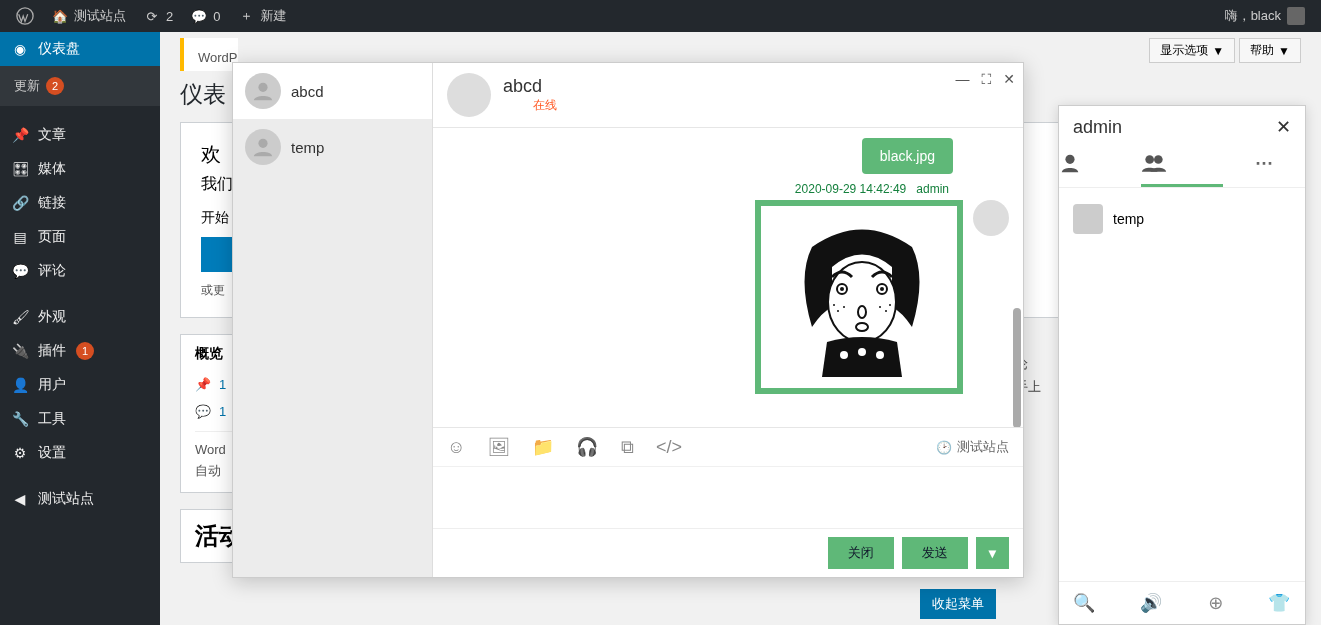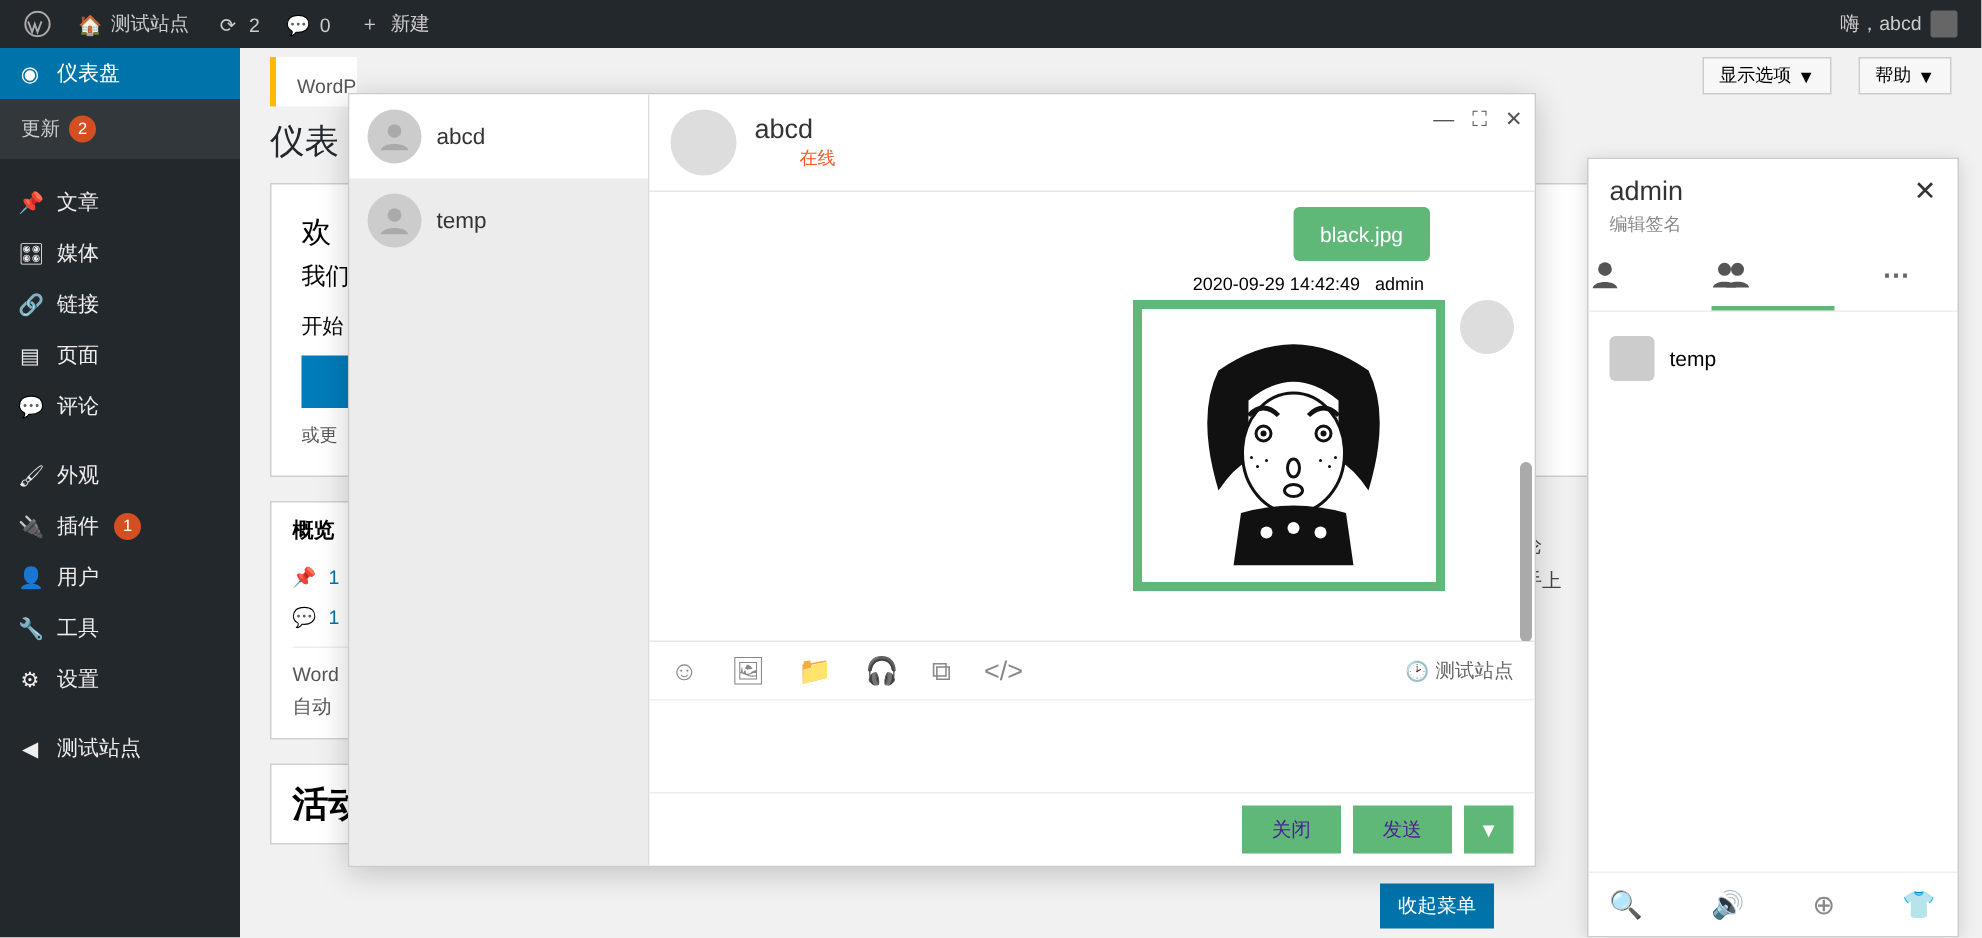--- a/index.html
+++ b/index.html
@@ -16,21 +16,21 @@
 .adminmenu .menu-item { display: flex; align-items: center; gap: 10px; padding: 8px 12px; cursor: pointer; color: #eee; }
 .adminmenu .menu-item.active { background: #0073aa; color: #fff; }
 .adminmenu .submenu { background: #32373c; padding: 6px 0; }
 .adminmenu .submenu .sub-item { padding: 5px 12px 5px 14px; font-size: 13px; color: #ccc; cursor: pointer; display: flex; align-items: center; gap: 6px; }
 .adminmenu .submenu .sub-item.current { color: #fff; font-weight: 600; }
 .badge { background: #d54e21; color: #fff; border-radius: 50%; width: 18px; height: 18px; font-size: 11px; display: inline-flex; align-items: center; justify-content: center; }
 .sep { height: 12px; }
 
 
 .main { position: absolute; left: 160px; right: 0; top: 32px; bottom: 0; padding: 0 20px; overflow: hidden; }
-.top-actions { float: right; margin-top: 6px; display: flex; gap: 18px; justify-content: space-between; }
+.top-actions { float: right; margin-top: 6px; display: flex; gap: 4px; justify-content: space-between; }
 .top-btn { background: #f7f7f7; border: 1px solid #ccc; padding: 3px 10px; font-size: 12px; cursor: pointer; display: flex; align-items: center; gap: 4px; }
 .main-note { font-size: 13px; color: #555; padding: 12px 0 6px 14px; border-left: 4px solid #ffb900; background:#fff; margin-top:6px; display:inline-block; }
 .main h1 { font-size: 23px; font-weight: 400; color: #23282d; margin: 8px 0 12px; }
 .welcome-box { background: #fff; border: 1px solid #ccd0d4; padding: 18px 20px; margin-bottom: 16px; }
 .welcome-box h2 { font-size: 20px; font-weight: 400; margin-bottom: 6px; }
 .welcome-box .sec { font-size: 14px; margin: 14px 0 10px; }
 .welcome-box .primary-btn { background: #007cba; color: #fff; border: none; padding: 10px 18px; font-size: 13px; cursor: pointer; }
 .welcome-box .or { font-size: 12px; color: #555; margin-top: 10px; }
 .overview-box { background: #fff; border: 1px solid #ccd0d4; padding: 10px 14px; width: 540px; }
 .overview-box h2 { font-size: 14px; padding-bottom: 8px; }
@@ -48,31 +48,31 @@
 .chat-contact .avatar { width: 36px; height: 36px; border-radius: 50%; background: #ccc; display: flex; align-items: center; justify-content: center; }
 .chat-main { flex: 1; display: flex; flex-direction: column; background: #fff; position: relative; }
 .chat-header { padding: 10px 14px; border-bottom: 1px solid #e6e6e6; display: flex; align-items: center; gap: 12px; }
 .chat-header .avatar { width: 44px; height: 44px; border-radius: 50%; background: #ddd; }
 .chat-header .name { font-size: 18px; color: #333; }
 .chat-header .status { font-size: 12px; color: #ff5722; margin-left: 30px; }
 .win-controls { position: absolute; right: 8px; top: 8px; display: flex; gap: 12px; color: #555; }
 .win-controls span { cursor: pointer; font-size: 14px; }
 .chat-body { flex: 1; padding: 10px 14px; overflow-y: auto; position: relative; margin-left: 12px; }
 .msg-row { display: flex; justify-content: flex-end; align-items: flex-start; gap: 10px; margin-bottom: 8px; }
-.msg-meta { text-align: right; font-size: 12px; color: #000000; margin: 6px 60px 4px 0; }
+.msg-meta { text-align: right; font-size: 12px; color: #15803d; margin: 6px 60px 4px 0; }
 .msg-bubble-file { background: #5fb878; color: #fff; padding: 10px 18px; border-radius: 4px; font-size: 14px; }
 .msg-avatar { width: 36px; height: 36px; border-radius: 50%; background: #ddd; flex-shrink: 0; }
 .msg-image { border: 6px solid #5fb878; padding: 6px; background: #fff; width: 208px; }
 .msg-image .draw { width: 190px; height: 170px; background: #fff; display: flex; align-items: center; justify-content: center; }
 .chat-tools { border-top: 1px solid #e6e6e6; padding: 8px 14px; display: flex; align-items: center; gap: 22px; color: #888; font-size: 18px; }
 .chat-history { margin-left: auto; font-size: 13px; color: #666; display: flex; align-items: center; gap: 4px; }
 .chat-input { height: 62px; padding: 6px 14px; border-top: 1px solid #f0f0f0; }
 .chat-input textarea { width: 100%; height: 100%; border: none; resize: none; outline: none; font-size: 13px; }
 .chat-footer { padding: 8px 14px; display: flex; justify-content: flex-end; gap: 8px; border-top: 1px solid #eee; }
-.chat-btn { background: #5fb878; color: #4c1d95; border: none; padding: 7px 20px; font-size: 13px; cursor: pointer; }
+.chat-btn { background: #5fb878; color: #0f172a; border: none; padding: 7px 20px; font-size: 13px; cursor: pointer; }
 .chat-btn-drop { background: #5fb878; color: #fff; border: none; padding: 7px 10px; cursor: pointer; }
 .scroll-track { position: absolute; right: 2px; top: 0; bottom: 0; width: 8px; }
 .scroll-thumb { position: absolute; right: 0; width: 8px; background: #aaa; border-radius: 4px; }
 
 
 .im-panel { position: absolute; right: 15px; top: 105px; width: 248px; height: 520px; background: #fff; border: 1px solid #ccc; box-shadow: 0 2px 12px rgba(0,0,0,0.15); display: flex; flex-direction: column; }
 .im-head { padding: 10px 14px 4px; }
 .im-head .u { font-size: 18px; color: #333; display: flex; justify-content: space-between; align-items: center; }
 .im-head .sig { font-size: 12px; color: #888; margin-top: 3px; }
 .im-tabs { display: flex; border-bottom: 1px solid #eee; }
@@ -111,21 +111,21 @@
         <span class="ic">💬</span>
         <span>0</span>
       </div>
     <div class="adminbar-item">
         <span class="ic">＋</span>
         <span>新建</span>
       </div>
   </div>
   <div class="adminbar-right">
     <div class="adminbar-item">
-        <span>嗨，abcd</span>
+        <span>嗨，black</span>
         <div class="adminbar-avatar"></div>
       </div>
   </div>
 </div>
 
 <div class="adminmenu">
   <div class="menu-item active">
       <span class="ic">◉</span>
       <span>仪表盘</span>
     </div>
@@ -313,21 +313,20 @@
     </div>
   </div>
 </div>
 
 <div class="im-panel">
   <div class="im-head">
     <div class="u">
         <span>admin</span>
         <span style="cursor:pointer">✕</span>
       </div>
-    <div class="sig">编辑签名</div>
   </div>
   <div class="im-tabs">
     <div class="im-tab">
         <svg width="22" height="22" viewBox="0 0 24 24" fill="#555">
           <circle cx="12" cy="8" r="5"></circle>
           <path d="M3 22c1-6 17-6 18 0z"></path>
         </svg>
       </div>
     <div class="im-tab active">
         <svg width="26" height="22" viewBox="0 0 30 24" fill="#555">

